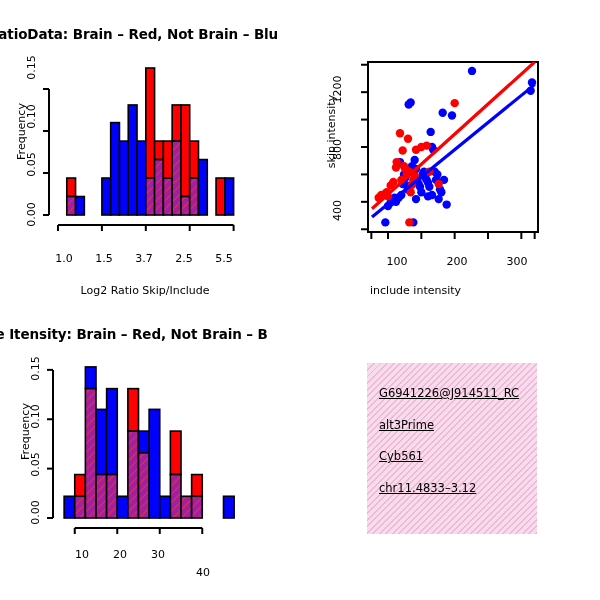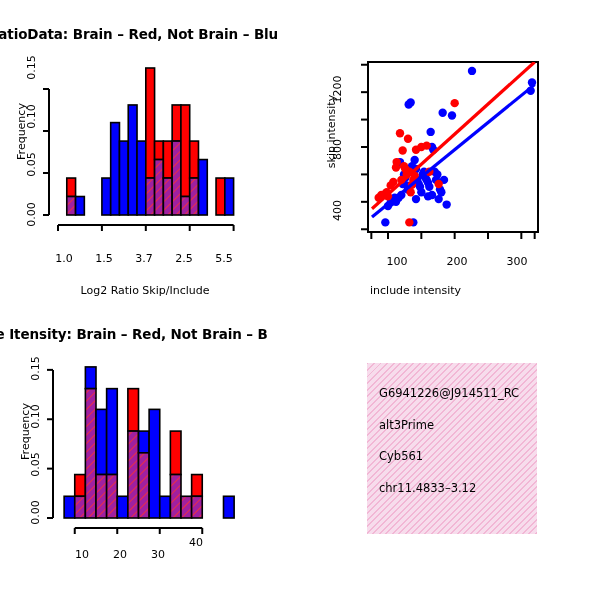--- a/index.html
+++ b/index.html
@@ -66,20 +66,21 @@
         rgba(240,170,205,0.75) 0px,
         rgba(240,170,205,0.75) 1.4px,
         rgba(255,255,255,0) 1.4px,
         rgba(255,255,255,0) 4.6px);
   }
   #info-box .lines {
     position: absolute;
     inset: 0;
     padding: 24px 8px 0 12px;
     box-sizing: border-box;
+    text-decoration: underline;
   }
   #info-box .line {
     font-size: 11.5px;
     color: #000000;
     white-space: nowrap;
     margin-bottom: 18.5px;
     line-height: 13px;
   }
   #info-box .line.pval {
     color: #cc0000;
@@ -281,21 +282,21 @@
 
 
   <div class="tick-label vert" style="left:18px; top:206px; width:34px; text-align:center;">0.00</div>
   <div class="tick-label vert" style="left:18px; top:158px; width:34px; text-align:center;">0.05</div>
   <div class="tick-label vert" style="left:18px; top:110px; width:34px; text-align:center;">0.10</div>
   <div class="tick-label vert" style="left:18px; top:62px; width:34px; text-align:center;">0.15</div>
 
   <div class="tick-label" style="left:68px; top:248px; width:28px;">10</div>
   <div class="tick-label" style="left:106px; top:248px; width:28px;">20</div>
   <div class="tick-label" style="left:144px; top:248px; width:28px;">30</div>
-  <div class="tick-label" style="left:182px; top:236px; width:28px;">40</div>
+  <div class="tick-label" style="left:182px; top:266px; width:28px;text-align:right;">40</div>
 
   <svg id="svg-intensity" style="position:absolute; left:0; top:0;" width="300" height="300">
       <defs>
         <pattern id="svg-intensity-hatch" width="6" height="6" patternUnits="userSpaceOnUse" patternTransform="rotate(45)">
           <rect width="6" height="6" fill="#a020a0"></rect>
           <line x1="0" y1="0" x2="0" y2="6" stroke="#ff3030" stroke-width="1.6"></line>
         </pattern>
       </defs>
       <rect x="64.125" y="196.275" width="10.625" height="21.724999999999994" fill="#0000ff" stroke="#000" stroke-width="1.6"></rect>
       <rect x="74.75" y="174.55" width="10.625" height="21.724999999999994" fill="#ff0000" stroke="#000" stroke-width="1.6"></rect>

